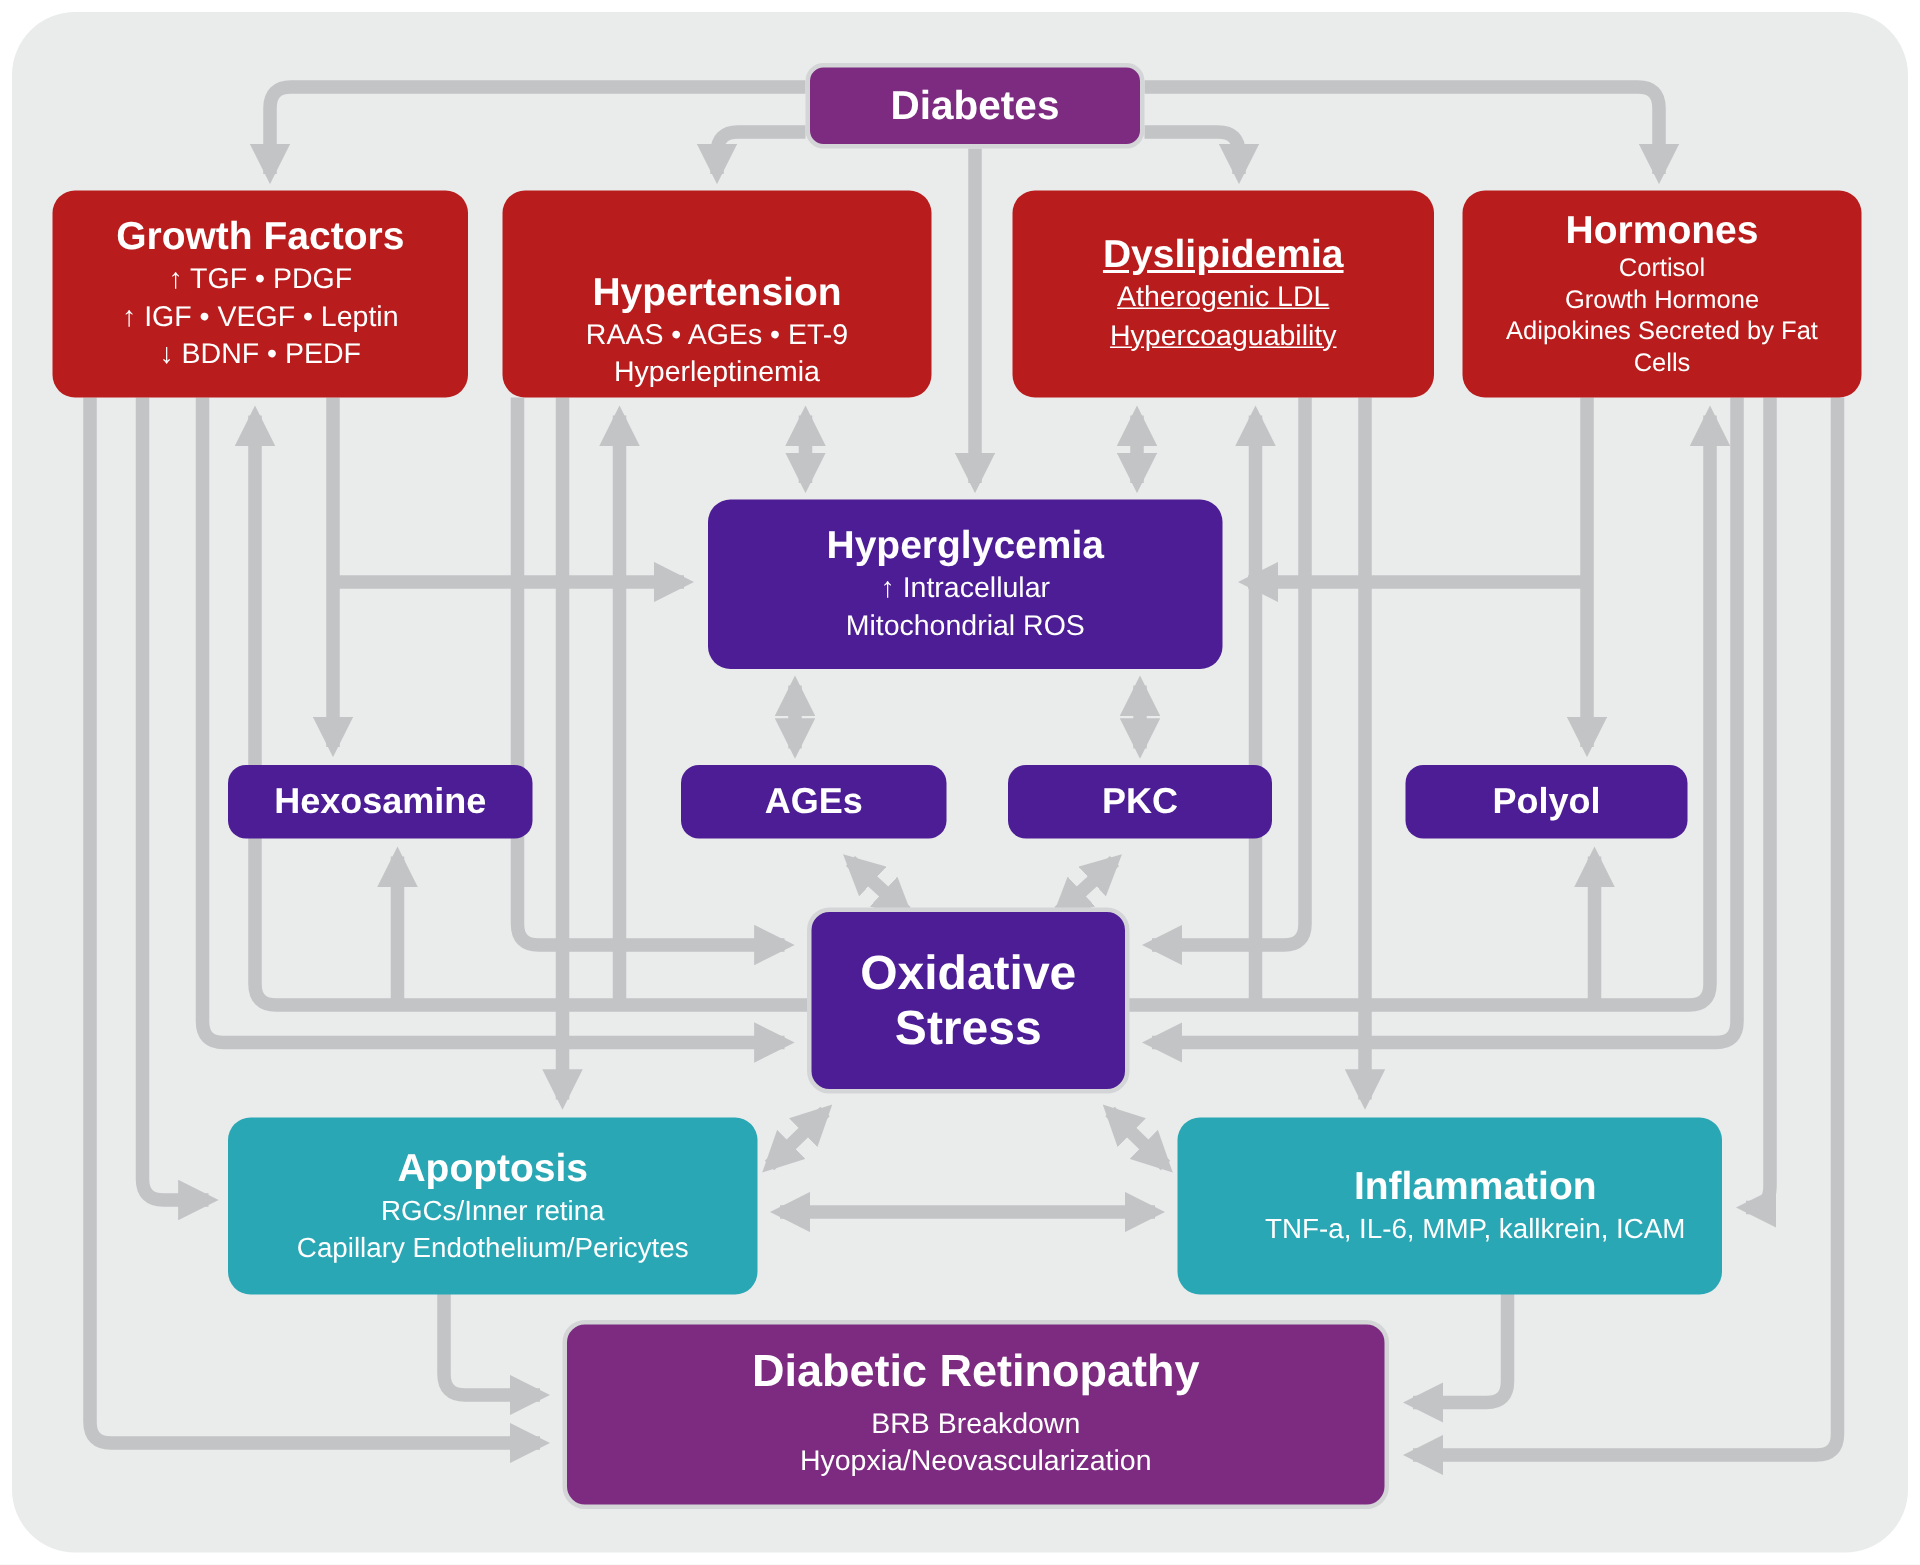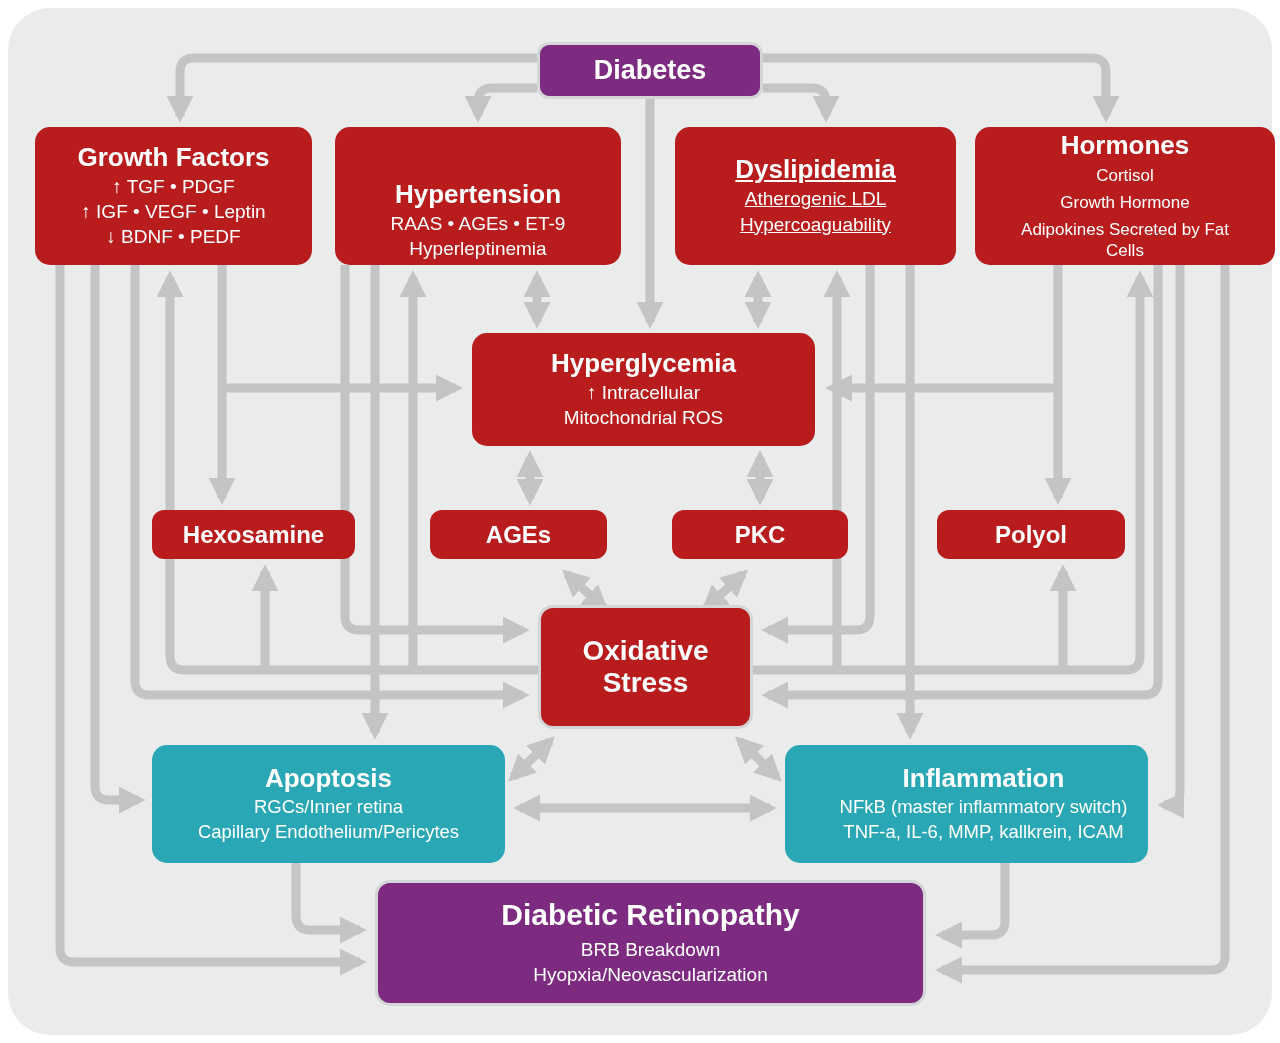--- a/index.html
+++ b/index.html
@@ -1,37 +1,37 @@
 <!DOCTYPE html>
 <html><head>
 <meta charset="utf-8">
 <style>
   html,body{margin:0;padding:0;background:#ffffff;}
   body{width:1280px;height:1043px;position:relative;font-family:"Liberation Sans",sans-serif;overflow:hidden;}
   .panel{position:absolute;left:8px;top:8px;width:1264px;height:1027px;background:#eaebeb;border-radius:42px;}
   svg.arrows{position:absolute;left:0;top:0;width:1280px;height:1043px;z-index:1;}
   .node{position:absolute;z-index:2;box-sizing:border-box;color:#fff;display:flex;flex-direction:column;justify-content:center;align-items:center;text-align:center;border-radius:15px;padding:4px 10px;}
   .blue{background:#b91c1c;}
-  .orange{background:#b91c1c;}
+  .orange{background:#4c1d95;}
   .teal{background:#2aa7b4;}
   .purple{background:#7c2b80;border:3px solid #d4d5d7;}
   .outlined{border:3px solid #d4d5d7;}
   .box-title{font-weight:bold;line-height:1.08;}
   .box-line{line-height:1.32;}
-  .t27{font-size:27px;} .t26{font-size:26px;} .t30{font-size:30px;} .t24{font-size:24px;} .t28{font-size:28px;line-height:1.16;}
+  .t27{font-size:27px;} .t26{font-size:26px;} .t30{font-size:30px;} .t24{font-size:24px;} .t28{font-size:32px;line-height:1.16;}
   .s19{font-size:19px;} .s18{font-size:18.5px;} .s17{font-size:17px;line-height:1.25;}
   .mb3{margin-bottom:3px;} .mb4{margin-bottom:5px;}
   #n-diabetes{left:537px;top:42px;width:226px;height:57px;border-radius:12px;}
   #n-growth-factors{left:35px;top:127px;width:277px;height:138px;}
   #n-hypertension{left:335px;top:127px;width:286px;height:138px;justify-content:flex-end;}
   #n-dyslipidemia{left:675px;top:127px;width:281px;height:138px;text-decoration:underline;}
-  #n-hormones{left:975px;top:127px;width:300px;height:138px;justify-content:space-between;}
+  #n-hormones{left:975px;top:127px;width:266px;height:138px;}
   #n-hyperglycemia{left:472px;top:333px;width:343px;height:113px;}
   #n-hexosamine{left:152px;top:510px;width:203px;height:49px;border-radius:12px;}
-  #n-ages{left:430px;top:510px;width:177px;height:49px;border-radius:12px;align-items:center;}
+  #n-ages{left:454px;top:510px;width:177px;height:49px;border-radius:12px;align-items:center;}
   #n-pkc{left:672px;top:510px;width:176px;height:49px;border-radius:12px;}
   #n-polyol{left:937px;top:510px;width:188px;height:49px;border-radius:12px;}
   #n-oxidative-stress{left:538px;top:605px;width:215px;height:124px;}
   #n-apoptosis{left:152px;top:745px;width:353px;height:118px;border-radius:15px;}
   #n-inflammation{left:785px;top:745px;width:363px;height:118px;padding-left:44px;}
   #n-diabetic-retinopathy{left:375px;top:880px;width:551px;height:126px;}
 </style>
 </head>
 <body>
 
@@ -150,21 +150,20 @@
 </div>
 
 <div class="node teal" id="n-apoptosis">
   <div class="box-title t26 mb3">Apoptosis</div>
   <div class="box-line s18">RGCs/Inner retina</div>
   <div class="box-line s18">Capillary Endothelium/Pericytes</div>
 </div>
 
 <div class="node teal" id="n-inflammation">
   <div class="box-title t26 mb3">Inflammation</div>
-  <div class="box-line s18">NFkB (master inflammatory switch)</div>
   <div class="box-line s18">TNF-a, IL-6, MMP, kallkrein, ICAM</div>
 </div>
 
 <div class="node purple" id="n-diabetic-retinopathy">
   <div class="box-title t30 mb4">Diabetic Retinopathy</div>
   <div class="box-line s19">BRB Breakdown</div>
   <div class="box-line s19">Hyopxia/Neovascularization</div>
 </div>
 
 </body></html>

